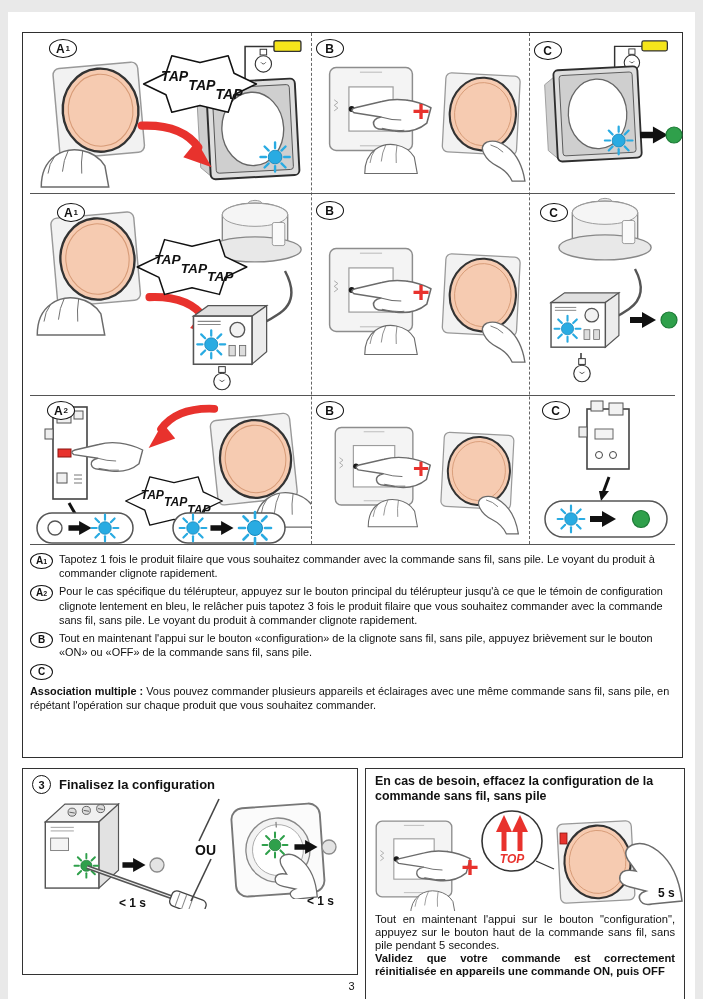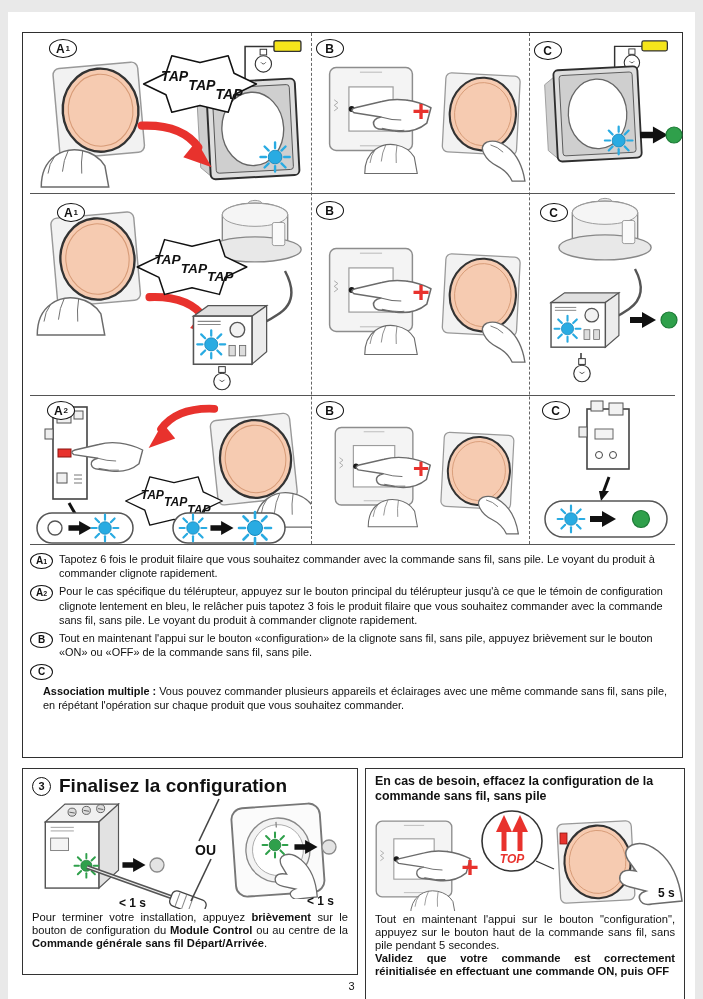--- a/index.html
+++ b/index.html
@@ -11,26 +11,26 @@
   .cell{position:absolute;}
   .cell svg{display:block;width:100%;height:100%;}
   .cl{position:absolute;border:1.4px solid #111;border-radius:50%;background:#fff;min-width:22px;height:17px;padding:0 2px;display:flex;align-items:center;justify-content:center;font-weight:bold;font-size:12px;line-height:1;}
   .cl sub{font-size:8px;margin-left:1px;}
   .textarea{position:absolute;left:0;top:512px;width:100%;height:213px;box-sizing:border-box;padding:7px 10px 0 7px;font-size:10.9px;line-height:1.3;}
   .step{display:flex;gap:6px;margin-bottom:4px;align-items:flex-start;}
   .circ{flex:0 0 auto;border:1.3px solid #111;border-radius:50%;min-width:19px;height:14px;padding:0 1px;display:inline-flex;align-items:center;justify-content:center;font-weight:bold;font-size:10px;line-height:1;margin-top:1px;}
   .circ sub{font-size:7px;}
   .steptxt{flex:1;}
   .verify{font-weight:bold;margin:3px 0 5px 30px;}
-  .assoc{margin-top:2px;margin-left:13px;}
+  .assoc{margin-top:2px;}
   .bl-box{position:absolute;left:14px;top:756px;width:336px;height:207px;border:1.5px solid #333;box-sizing:border-box;}
   .br-box{position:absolute;left:357px;top:756px;width:320px;height:244px;border:1.5px solid #333;box-sizing:border-box;}
   .bl-head{position:absolute;top:6px;left:9px;display:flex;gap:8px;align-items:center;}
   .numcirc{width:17px;height:17px;border:1.4px solid #111;border-radius:50%;font-weight:bold;font-size:11px;display:flex;align-items:center;justify-content:center;}
-  .bl-title{font-weight:bold;font-size:19px;text-align:right;}
+  .bl-title{font-weight:bold;font-size:13px;text-align:right;}
   .bl-illo{position:absolute;left:0;top:26px;width:334px;height:114px;}
   .bl-text{position:absolute;left:9px;right:9px;top:142px;font-size:11.2px;line-height:1.17;text-align:justify;}
   .bl-foot{text-align:center;font-weight:bold;}
   .br-title{position:absolute;left:9px;right:9px;top:5px;font-weight:bold;font-size:12.4px;line-height:1.2;}
   .br-illo{position:absolute;left:0;top:36px;width:318px;height:106px;}
   .br-text{position:absolute;left:9px;right:9px;top:144px;font-size:11.2px;line-height:1.17;text-align:justify;}
   .br-foot{font-weight:bold;}
   .pageno{position:absolute;left:0;right:0;top:968px;text-align:center;font-size:11px;}
   svg text{font-family:"Liberation Sans",sans-serif;}
   .tapt{font-style:italic;font-weight:bold;font-size:14.5px;fill:#111;}
@@ -356,21 +356,21 @@
         <span>C</span>
         <sub></sub>
       </div>
 
     <div class="textarea">
       <div class="step">
         <span class="circ">
             <span>A</span>
             <sub>1</sub>
           </span>
-        <span class="steptxt">Tapotez 6 fois le produit filaire que vous souhaitez commander avec la commande sans fil, sans pile. Le voyant du produit à commander clignote rapidement.</span>
+        <span class="steptxt">Tapotez 1 fois le produit filaire que vous souhaitez commander avec la commande sans fil, sans pile. Le voyant du produit à commander clignote rapidement.</span>
       </div>
       <div class="step">
         <span class="circ">
             <span>A</span>
             <sub>2</sub>
           </span>
         <span class="steptxt">Pour le cas spécifique du télérupteur, appuyez sur le bouton principal du télérupteur jusqu'à ce que le témoin de configuration clignote lentement en bleu, le relâcher puis tapotez 3 fois le produit filaire que vous souhaitez commander avec la commande sans fil, sans pile. Le voyant du produit à commander clignote rapidement.</span>
       </div>
       <div class="step">
         <span class="circ">
@@ -411,21 +411,20 @@
             <use href="#wallSwitch" x="206" y="6" width="98" height="98"></use>
           </g>
         <use href="#handPressUp" x="226" y="42" width="70" height="62"></use>
         <use href="#ledG" x="238" y="36" width="28" height="28"></use>
         <use href="#arrowR" x="270" y="44" width="26" height="16"></use>
         <circle cx="306" cy="52" r="7" fill="#e3e3e3" stroke="#8a8a8a" stroke-width="1.3"></circle>
         <text class="svgtxt" x="284" y="110">&lt; 1 s</text>
       </svg>
     </div>
     <div class="bl-text">
-      <span><span>Pour terminer votre installation, appuyez </span><b>brièvement</b><span> sur le bouton de configuration du </span><b>Module Control</b><span> ou au centre de la </span><b>Commande générale sans fil Départ/Arrivée</b><span>.</span></span>
     </div>
   </div>
 
   <div class="br-box">
     <div class="br-title">En cas de besoin, effacez la configuration de la commande sans fil, sans pile</div>
     <div class="br-illo">
       <svg viewBox="0 0 318 106">
         <use href="#plateOpen" x="6" y="12" width="84" height="84"></use>
         <use href="#handPoint" x="26" y="42" width="80" height="46"></use>
         <use href="#handGrab" x="42" y="76" width="50" height="36"></use>
@@ -444,18 +443,18 @@
         <g transform="rotate(-3 230 58)">
             <use href="#plateWheel" x="188" y="12" width="84" height="90"></use>
           </g>
         <rect x="194" y="28" width="7" height="11" fill="#e8322d" stroke="#8c1410" stroke-width="0.8"></rect>
         <path d="M316,96 q-4,-34 -24,-50 q-14,-11 -26,-6 q-10,5 -4,15 l8,11 q-14,-3 -16,5 q-2,8 10,11 l16,4 q-9,3 -6,9 q3,6 12,4 z" fill="#fff" stroke="#6b6b6b" stroke-width="1.5"></path>
         <text class="svgtxt" x="292" y="92">5 s</text>
       </svg>
     </div>
     <div class="br-text">
       <span>Tout en maintenant l'appui sur le bouton "configuration", appuyez sur le bouton haut de la commande sans fil, sans pile pendant 5 secondes.</span>
-      <div class="br-foot">Validez que votre commande est correctement réinitialisée en effectuant une commande ON, puis OFF</div>
+      <div class="br-foot">Validez que votre commande est correctement réinitialisée en appareils une commande ON, puis OFF</div>
     </div>
   </div>
 
   <div class="pageno">3</div>
 </div>
 
 </body></html>

